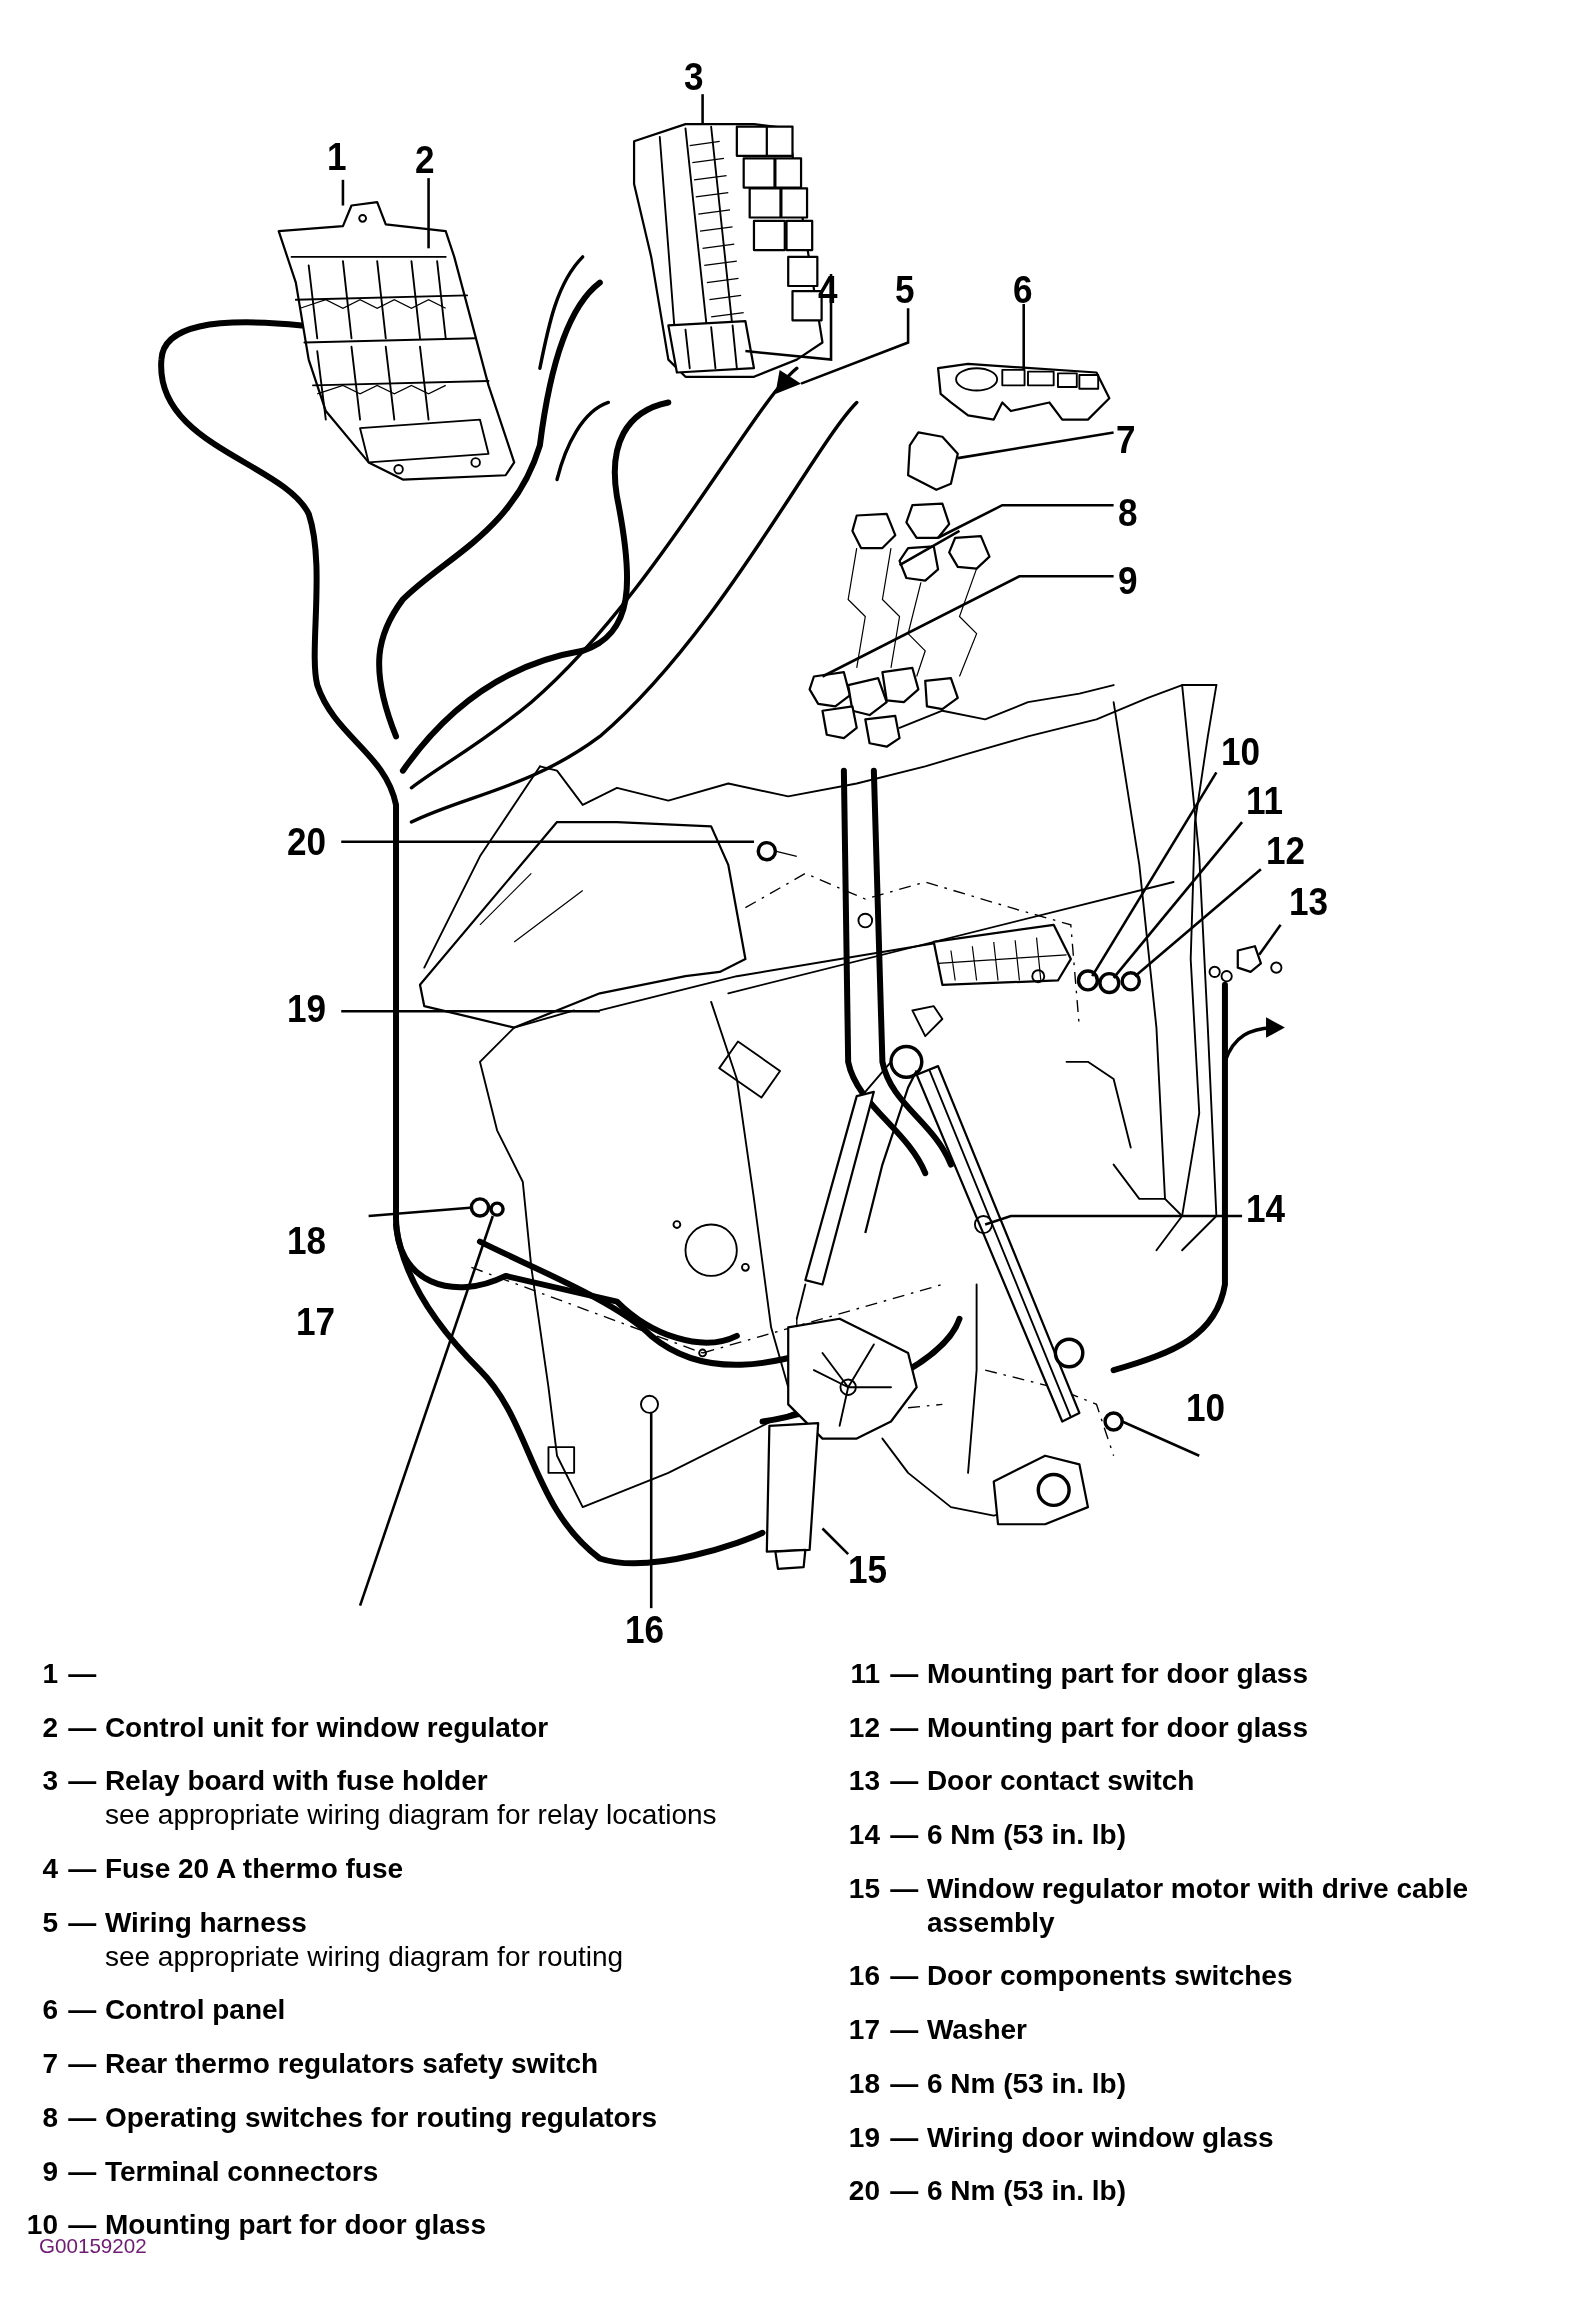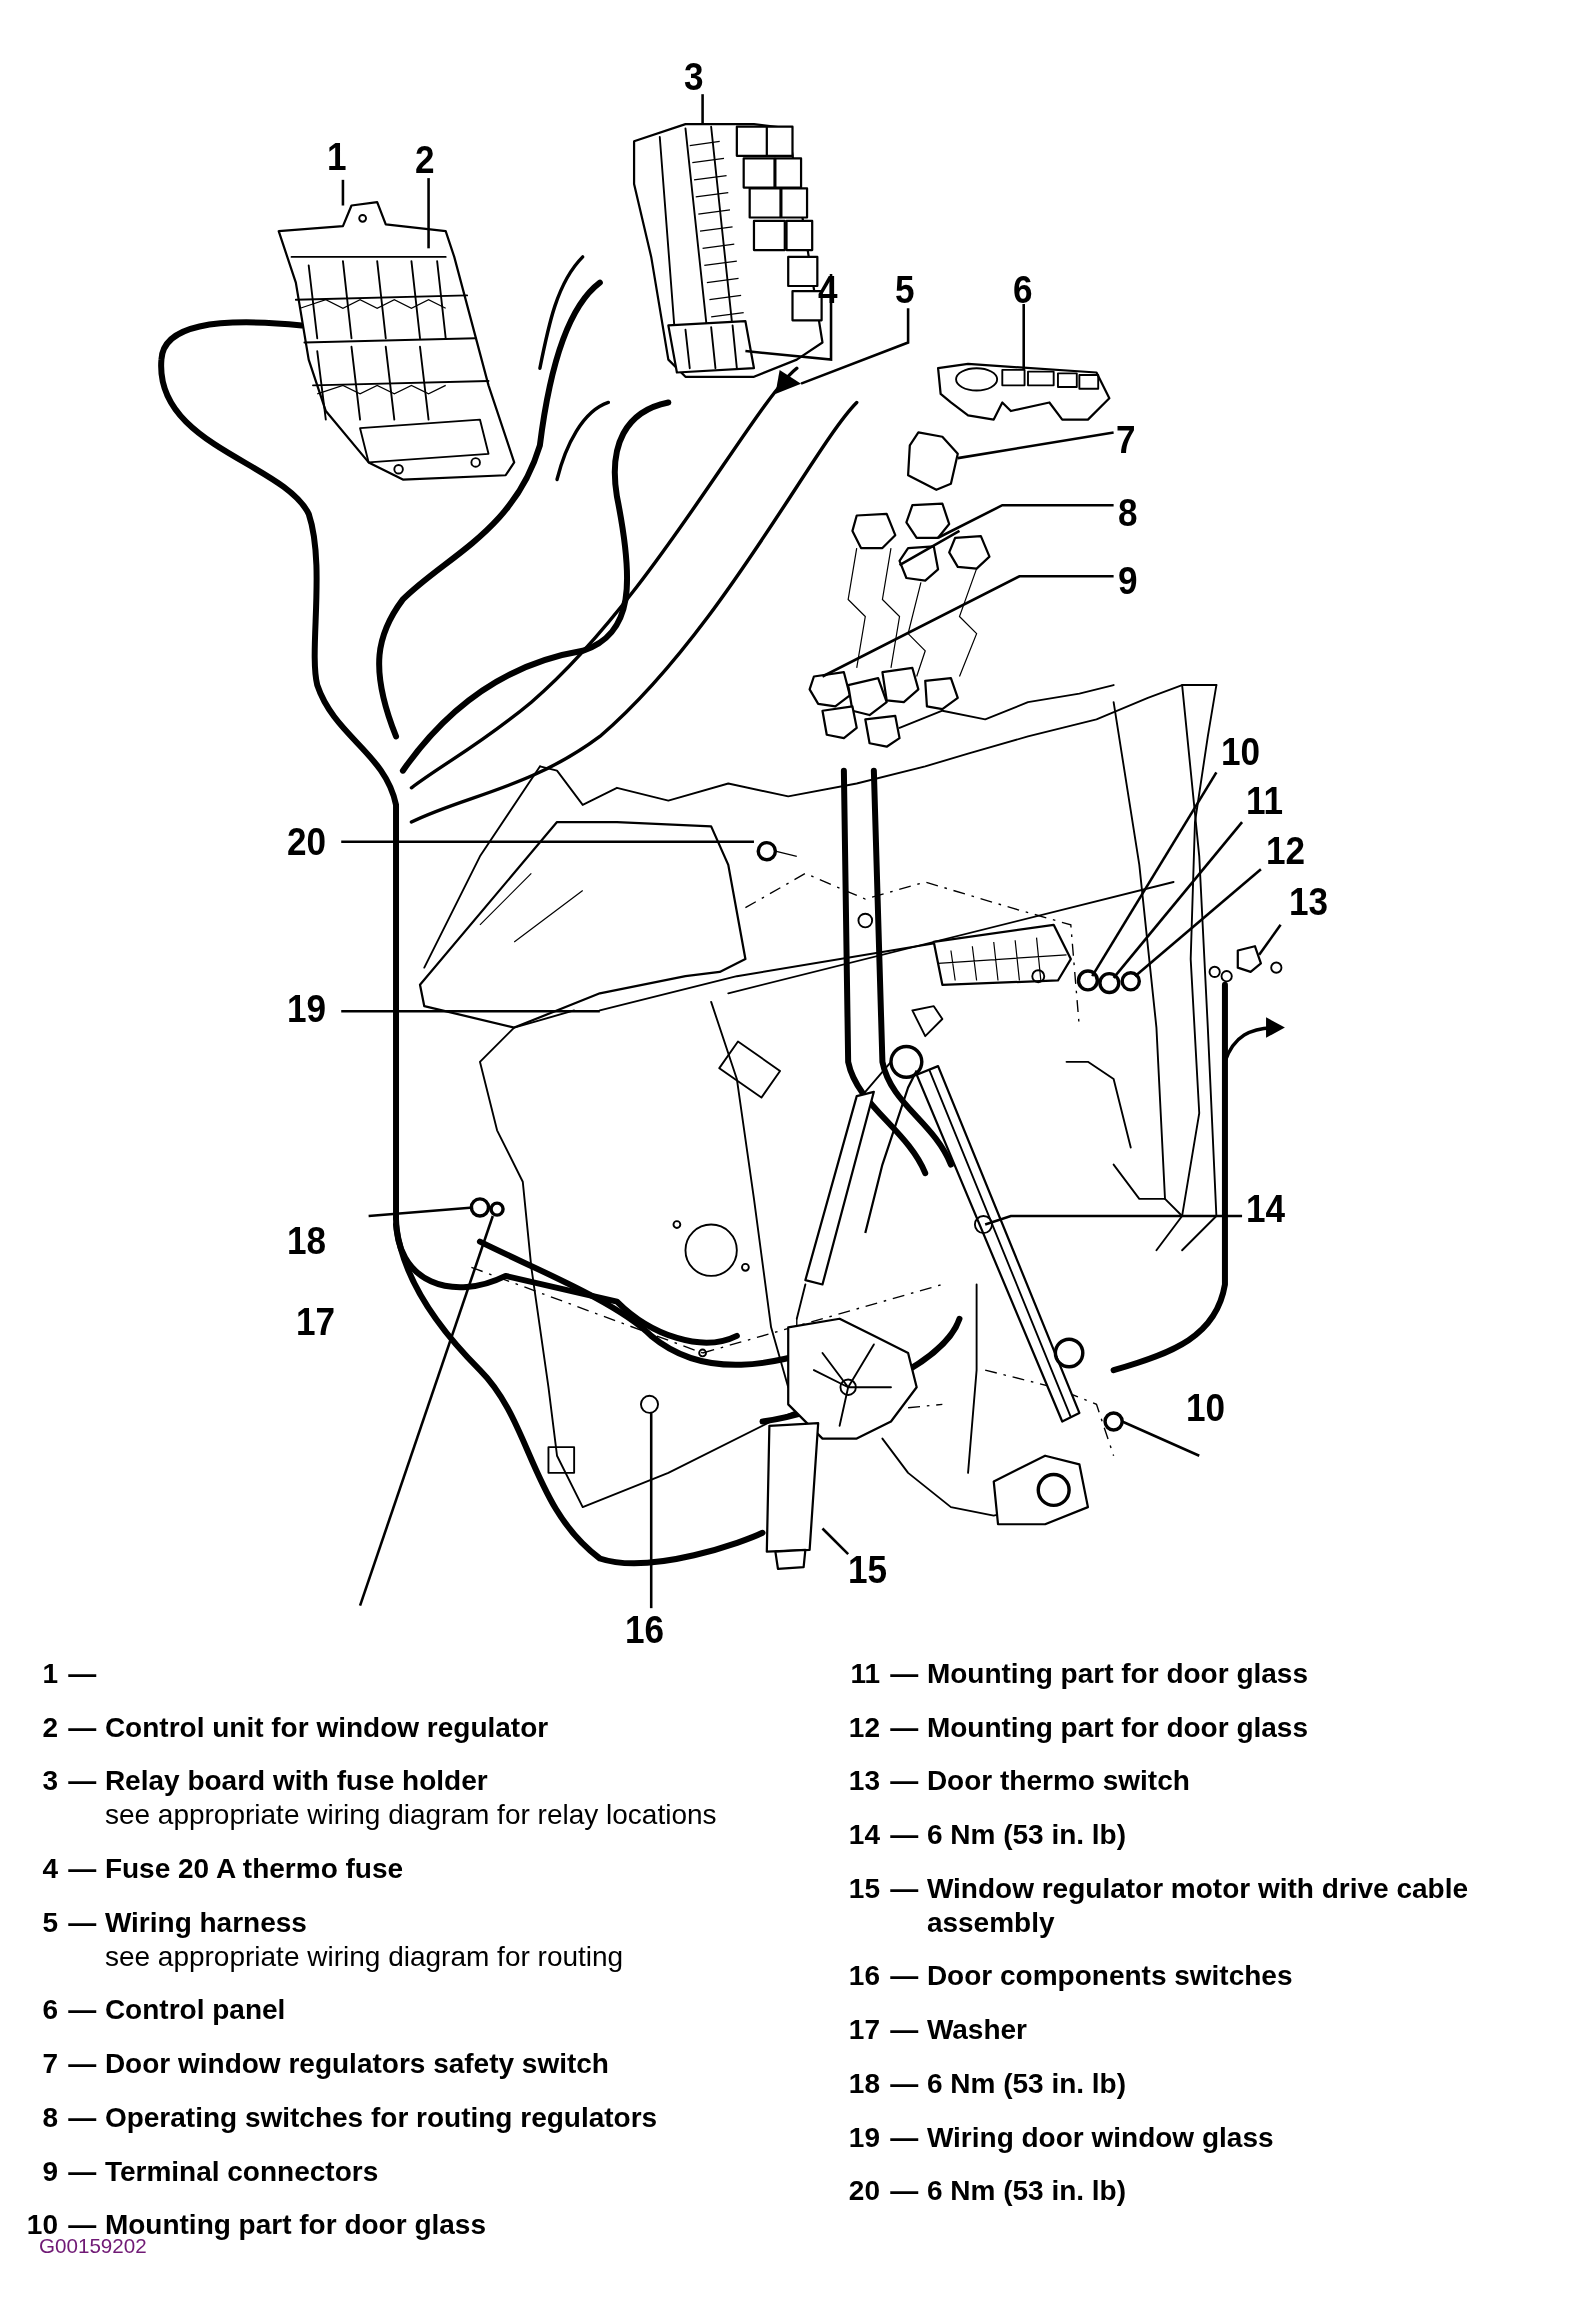--- a/index.html
+++ b/index.html
@@ -278,21 +278,21 @@
     <span class="legend-num">6</span>
     <span class="legend-dash">—</span>
     <span class="legend-body">
         <span class="legend-label">Control panel</span>
       </span>
   </div>
   <div class="legend-item">
     <span class="legend-num">7</span>
     <span class="legend-dash">—</span>
     <span class="legend-body">
-        <span class="legend-label">Door window regulators safety switch</span>
+        <span class="legend-label">Rear thermo regulators safety switch</span>
       </span>
   </div>
   <div class="legend-item">
     <span class="legend-num">8</span>
     <span class="legend-dash">—</span>
     <span class="legend-body">
         <span class="legend-label">Operating switches for routing regulators</span>
       </span>
   </div>
   <div class="legend-item">
@@ -323,21 +323,21 @@
     <span class="legend-num">12</span>
     <span class="legend-dash">—</span>
     <span class="legend-body">
         <span class="legend-label">Mounting part for door glass</span>
       </span>
   </div>
   <div class="legend-item">
     <span class="legend-num">13</span>
     <span class="legend-dash">—</span>
     <span class="legend-body">
-        <span class="legend-label">Door thermo switch</span>
+        <span class="legend-label">Door contact switch</span>
       </span>
   </div>
   <div class="legend-item">
     <span class="legend-num">14</span>
     <span class="legend-dash">—</span>
     <span class="legend-body">
         <span class="legend-label">6 Nm (53 in. lb)</span>
       </span>
   </div>
   <div class="legend-item">

